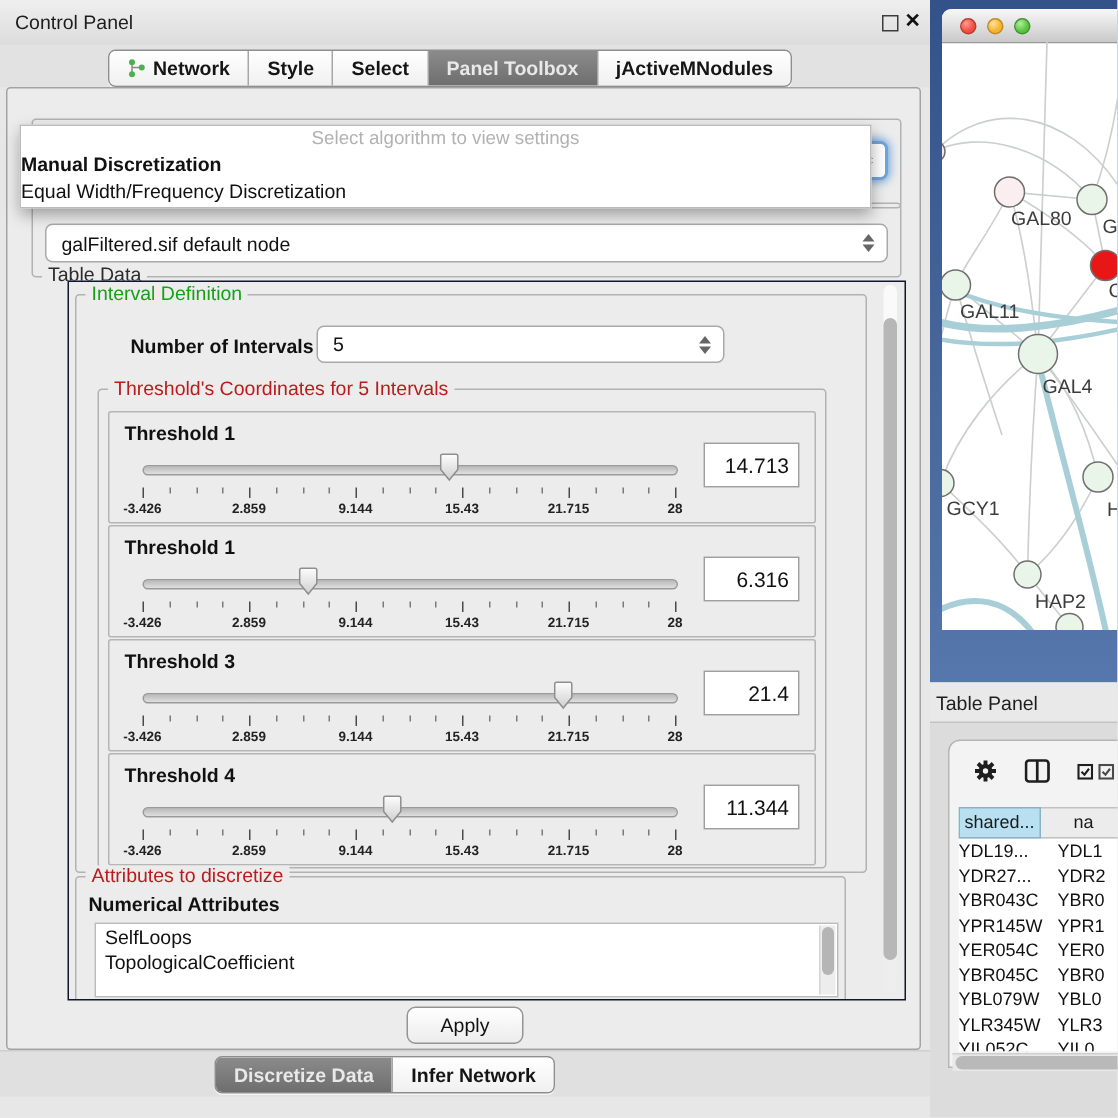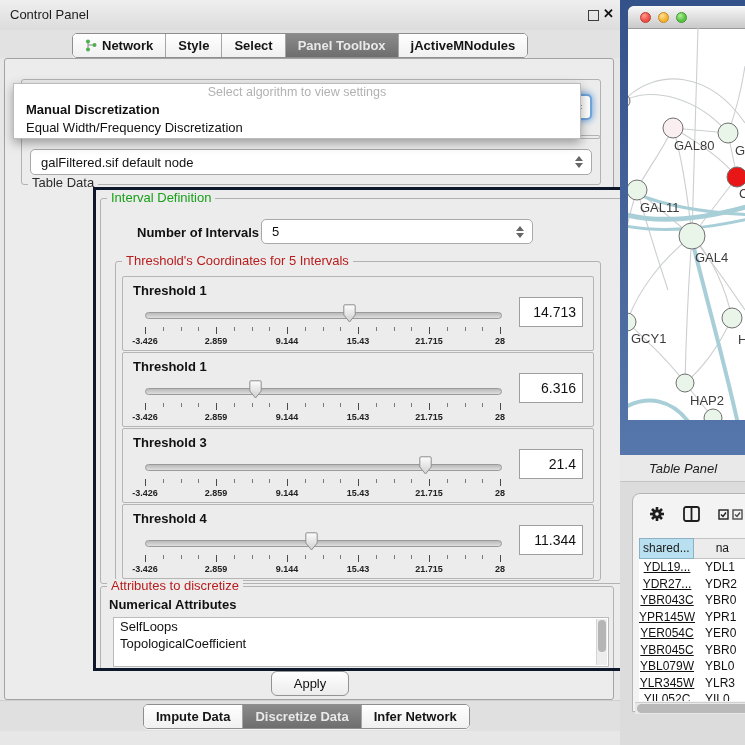--- a/index.html
+++ b/index.html
@@ -33,23 +33,23 @@
   .gt-blue{color:#b91c1c;}
   .combobox{position:absolute;background:#ffffff;border:1px solid #a9a9a9;border-radius:5px;
     font-size:13px;color:#111;display:flex;align-items:center;padding-left:10px;box-sizing:border-box;}
   .combo-stepper{position:absolute;right:8px;top:50%;transform:translateY(-50%);display:flex;flex-direction:column;gap:2px;}
   .combo-stepper .up{width:0;height:0;border-left:4px solid transparent;border-right:4px solid transparent;border-bottom:5px solid #666;}
   .combo-stepper .dn{width:0;height:0;border-left:4px solid transparent;border-right:4px solid transparent;border-top:5px solid #666;}
   .focus-ring{border:2px solid #6fa5dc;box-shadow:0 0 6px 1px rgba(95,155,220,.85);}
   .algo-popup{position:absolute;left:8px;top:24px;width:566px;height:54px;background:#ffffff;
     border:1px solid #bcbcbc;box-shadow:0 4px 10px rgba(0,0,0,.35);z-index:5;}
   .popup-placeholder{height:17px;text-align:center;font-size:12.5px;color:#b2b2b2;line-height:17px;}
-  .popup-item{font-size:13px;color:#111;padding:1px 12px;line-height:16px;white-space:nowrap;}
+  .popup-item{font-size:13px;color:#111;padding:1px 0;line-height:16px;white-space:nowrap;}
   .popup-item.bold{font-weight:bold;}
-  .scrollpane{position:absolute;left:40px;top:128px;width:557px;height:478px;border:3px solid #0f172a;background:#ececec;overflow:hidden;margin-left:48px;}
+  .scrollpane{position:absolute;left:40px;top:128px;width:557px;height:478px;border:1px solid #0f172a;background:#ececec;overflow:hidden;}
   .vscroll{position:absolute;right:5px;top:2px;width:9px;height:472px;background:linear-gradient(#fafafa,#ededed);border-radius:5px;}
   .vscroll .thumb{position:absolute;left:0;top:22px;width:9px;height:428px;background:#b7b7b7;border-radius:5px;}
   .noi-label{position:absolute;left:36px;top:26px;font-size:13px;font-weight:bold;color:#111;}
   .threshold-box{position:absolute;left:6px;width:470px;height:73px;border:1px solid #b5b5b5;border-radius:2px;background:#ececec;}
   .t-label{position:absolute;left:10px;top:6px;font-size:13px;font-weight:bold;color:#111;}
   .slider-area{position:absolute;left:22px;top:26px;width:355px;height:46px;}
   .track{position:absolute;left:0;top:9px;width:100%;height:5px;border:1px solid #9a9a9a;border-radius:4px;
     background:linear-gradient(#b9b9b9,#dfdfdf);}
   .thumb{position:absolute;top:1px;width:13px;height:19px;}
   .tick{position:absolute;top:24px;width:1px;background:#4a4a4a;}
@@ -72,33 +72,33 @@
   .mac-window{position:absolute;left:8px;top:6px;width:117px;height:414px;background:#fff;border-top-left-radius:6px;overflow:hidden;}
   .mac-titlebar{position:absolute;left:0;top:0;width:100%;height:22px;background:linear-gradient(#f8f8f8,#c9c9c9);
     border-bottom:1px solid #9a9a9a;border-top-left-radius:6px;}
   .light{position:absolute;top:5.5px;width:11px;height:11px;border-radius:50%;}
   .light.red{left:12px;background:radial-gradient(circle at 35% 30%,#ff9a90,#ee4f43 60%);border:1px solid #b93a30;box-sizing:border-box;}
   .light.yellow{left:30px;background:radial-gradient(circle at 35% 30%,#ffe09a,#f5b32e 60%);border:1px solid #c08a1e;box-sizing:border-box;}
   .light.green{left:48px;background:radial-gradient(circle at 35% 30%,#b2ee9a,#58c442 60%);border:1px solid #3f9430;box-sizing:border-box;}
   .net-canvas{position:absolute;left:0;top:22px;width:117px;height:392px;}
   .table-panel{position:absolute;left:620px;top:455px;width:125px;height:290px;background:#dcdcdc;}
   .tp-header{position:absolute;left:0;top:0;width:100%;height:26px;background:#e9e9e9;border-bottom:1px solid #c4c4c4;}
-  .tp-title{position:absolute;left:29px;top:6px;font-size:13px;color:#1d1d1d;font-style:italic;}
+  .tp-title{position:absolute;left:4px;top:6px;font-size:13px;color:#1d1d1d;}
   .tp-inner{position:absolute;left:12px;top:38px;width:120px;height:217px;background:#f3f3f3;
     border:1px solid #b5b5b5;border-top-left-radius:8px;}
   .tp-toolbar{position:absolute;left:0;top:0;width:100%;height:40px;display:flex;align-items:center;gap:18px;padding-left:16px;}
   .tp-table{position:absolute;left:6px;top:44px;width:114px;height:163px;overflow:hidden;}
   .tp-hrow{display:flex;height:21px;}
   .tp-hcell{box-sizing:border-box;font-size:12px;color:#1b1b1b;text-align:center;line-height:19px;border:1px solid #c2c2c2;}
   .tp-hcell.c1{width:70px;background:#b9e0f0;border-color:#8cb0c4;}
   .tp-hcell.c2{width:70px;background:#ececec;text-align:left;padding-left:22px;border-left:none;}
   .tp-rows{height:142px;overflow:hidden;background:#fff;}
   .tp-row{display:flex;height:16.5px;font-size:12px;color:#111;}
   .tp-cell{box-sizing:border-box;line-height:16.5px;white-space:nowrap;}
-  .tp-cell.c1{width:70px;text-align:center;text-decoration:underline;}
+  .tp-cell.c1{width:70px;text-align:left;}
   .tp-cell.c2{width:70px;padding-left:10px;}
   .tp-hscroll{position:absolute;left:2px;top:208px;width:116px;height:11px;background:#e8e8e8;border-top:1px solid #cfcfcf;}
   .tp-hscroll .thumb{position:absolute;left:2px;top:1px;width:112px;height:9px;background:#b9b9b9;border-radius:5px;}
   svg{display:block;}
 </style>
 </head>
 <body>
 
 <div class="control-panel">
   <div class="cp-titlebar">
@@ -382,23 +382,20 @@
       <div class="vscroll">
           <div class="thumb"></div>
         </div>
     </div>
 
     <div class="apply-btn">Apply</div>
   </div>
 
   <div class="cp-bottombar">
     <div class="segmented bottom-tabs" id="bottom-tabs">
-        <div class="segment">
-          <span>Impute Data</span>
-        </div>
         <div class="segment selected">
           <span>Discretize Data</span>
         </div>
         <div class="segment">
           <span>Infer Network</span>
         </div>
       </div>
   </div>
 </div>
 

